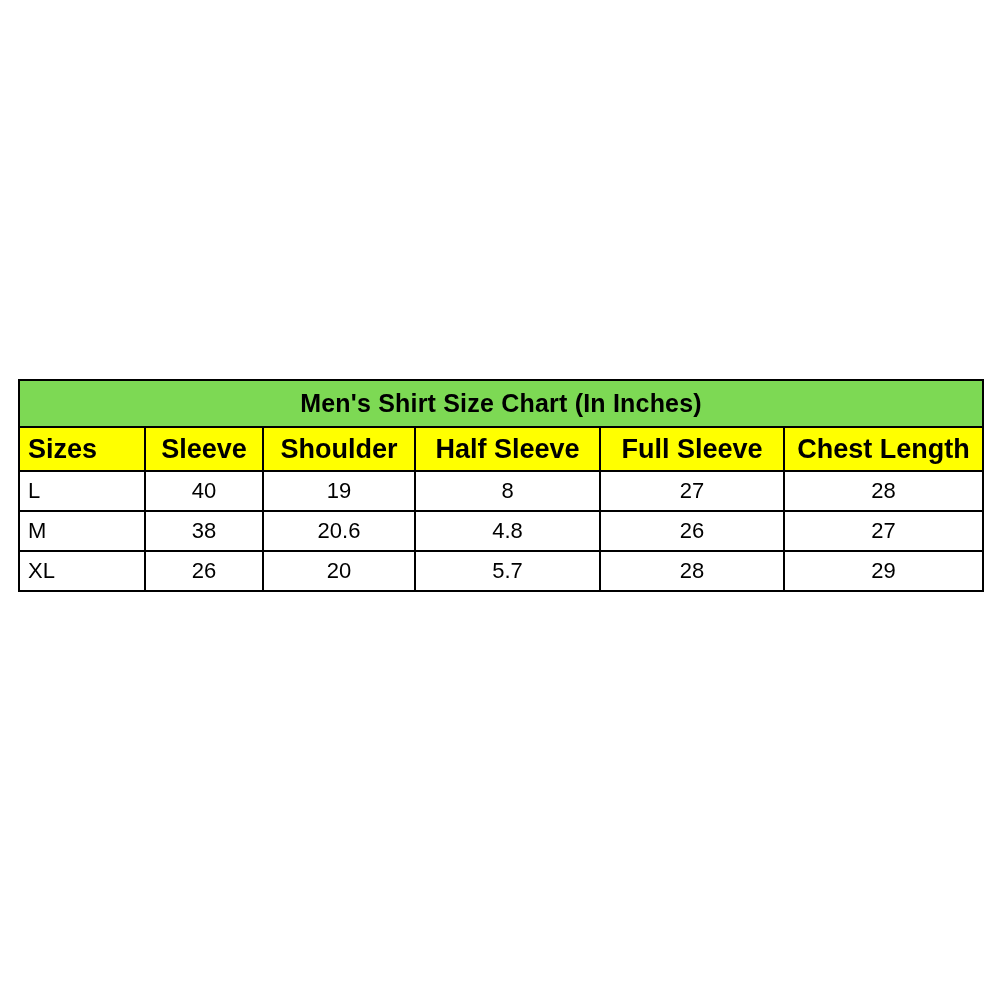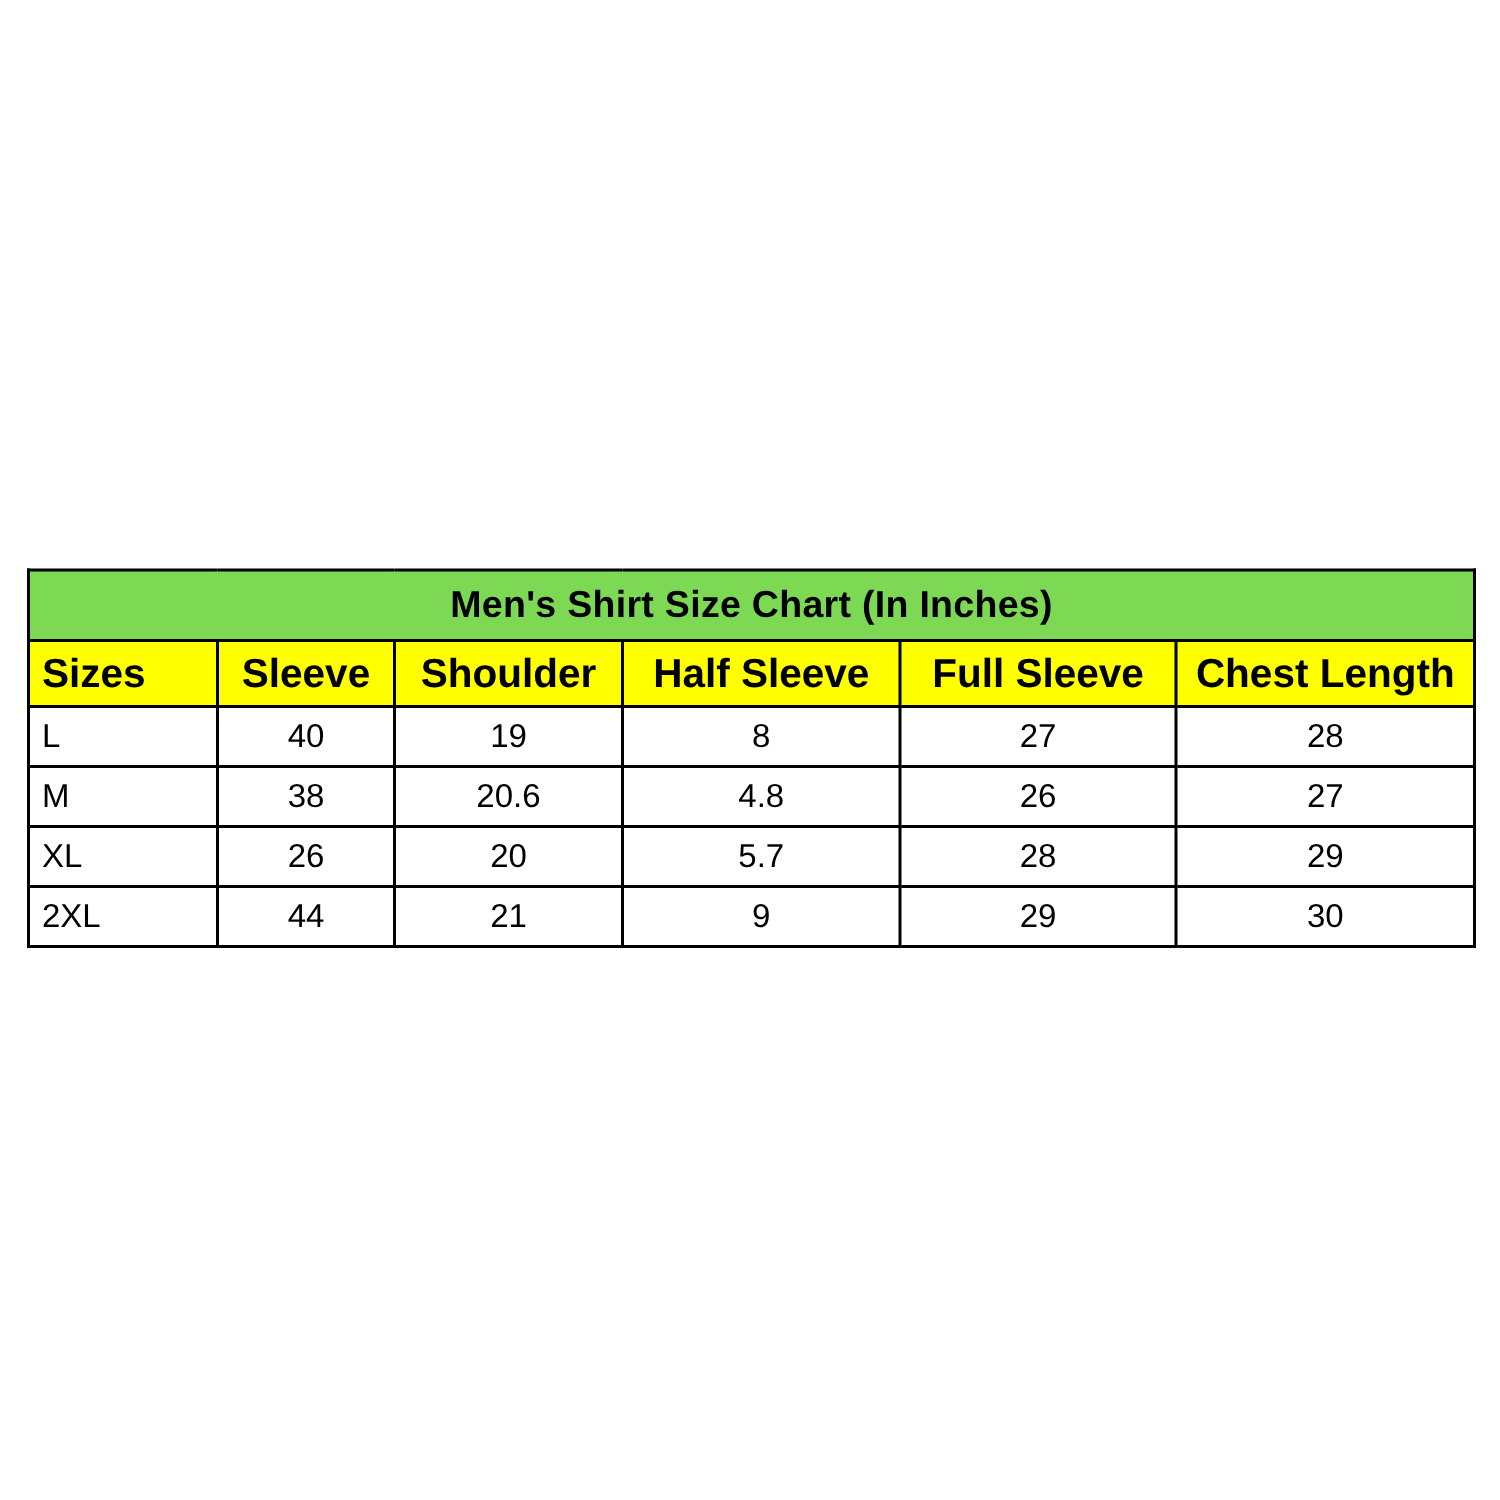--- a/index.html
+++ b/index.html
@@ -119,23 +119,15 @@
 
       <tr class="data-row">
         <td class="col-size">XL</td>
         <td>26</td>
         <td>20</td>
         <td>5.7</td>
         <td>28</td>
         <td>29</td>
       </tr>
 
-      <tr class="data-row">
-        <td class="col-size">2XL</td>
-        <td>44</td>
-        <td>21</td>
-        <td>9</td>
-        <td>29</td>
-        <td>30</td>
-      </tr>
     </tbody>
   </table>
 </div>
 
 </body></html>

